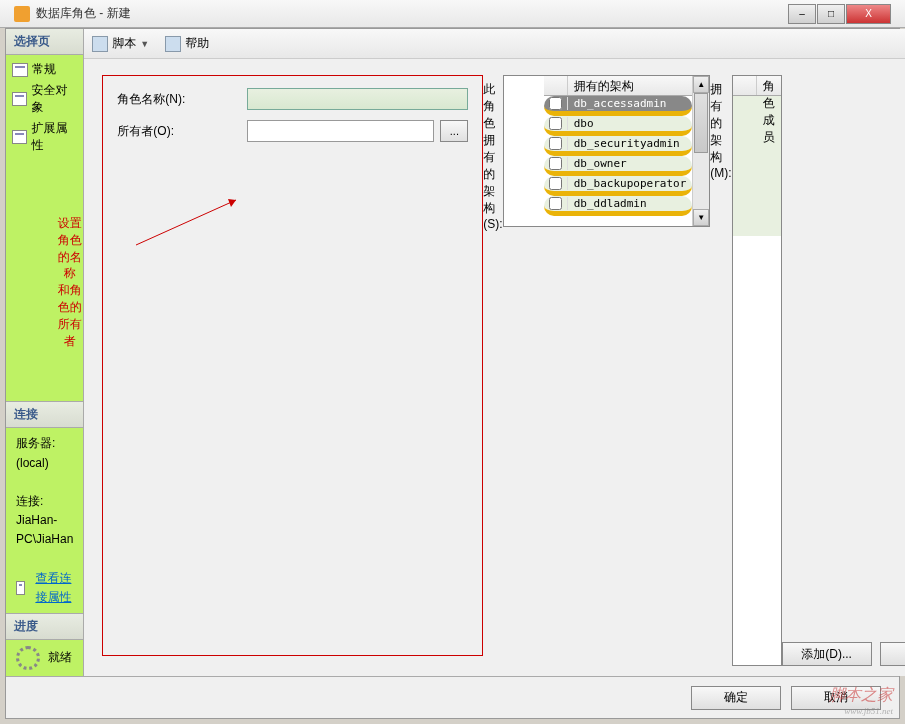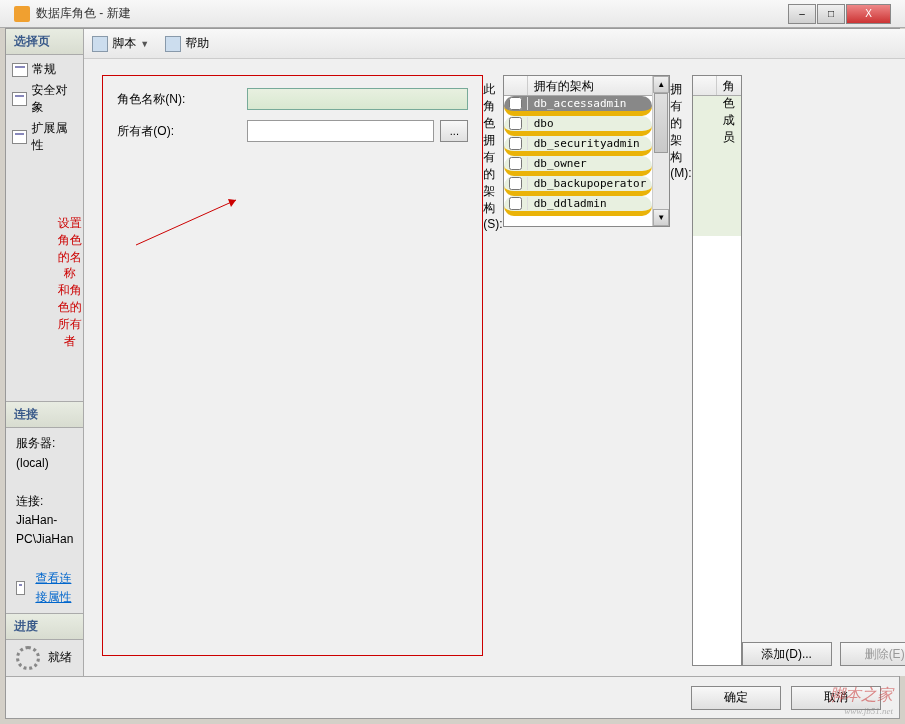--- a/index.html
+++ b/index.html
@@ -8,21 +8,21 @@
 .titlebar { height: 28px; background: linear-gradient(#f8f8f8, #e8e8e8); border-bottom: 1px solid #aaa; display: flex; align-items: center; padding: 0 14px; }
 .titlebar-icon { width: 16px; height: 16px; background: #f0a030; border-radius: 2px; margin-right: 6px; }
 .titlebar-text { flex: 1; color: #333; }
 .win-btns { display: flex; }
 .win-btn { width: 28px; height: 20px; margin-left: 1px; display: flex; align-items: center; justify-content: center; border: 1px solid #888; background: linear-gradient(#f0f0f0,#d0d0d0); font-size: 10px; cursor: pointer; }
 .win-btn.close { background: linear-gradient(#e88,#c33); color: #fff; width: 45px; }
 
 .content { position: absolute; top: 28px; left: 5px; right: 5px; bottom: 5px; border: 1px solid #999; background: #fff; display: flex; flex-direction: column; }
 .main-row { flex: 1; display: flex; min-height: 0; }
 
-.sidebar { width: 228px; border-right: 1px solid #aaa; display: flex; flex-direction: column; background: #e5e5e5; }
+.sidebar { width: 228px; border-right: 1px solid #aaa; display: flex; flex-direction: column; background: #bef264; }
 .side-header { background: linear-gradient(#e8ece2, #d8dcd0); border-bottom: 1px solid #aaa; padding: 4px 8px; font-weight: bold; color: #3a5a8a; }
 .side-body { flex: 1; padding: 4px 0; position: relative; }
 .tree-item { display: flex; align-items: center; padding: 2px 6px; cursor: pointer; }
 .tree-icon { width: 16px; height: 14px; margin-right: 4px; background: #fff; border: 1px solid #888; position: relative; }
 .tree-icon::after { content:''; position:absolute; left:2px; top:2px; right:2px; height:2px; background:#88b; }
 
 .annotation { position: absolute; left: 50px; top: 160px; color: #c00; font-size: 12px; line-height: 1.4; text-align: center; }
 
 .conn-sec { border-top: 1px solid #aaa; }
 .conn-body { padding: 6px 10px; line-height: 1.6; }
@@ -37,21 +37,21 @@
 .panel { flex: 1; background: #f0f0f0; padding: 16px 18px 10px 18px; overflow: hidden; display: flex; flex-direction: row; }
 .red-box { border: 1px solid #c00; padding: 12px 14px; margin-bottom: 10px; }
 .form-row { display: flex; align-items: center; margin-bottom: 10px; }
 .form-label { width: 130px; }
 .form-input { flex: 1; height: 22px; border: 1px solid #7a9; background: linear-gradient(#e8f0e0,#d8e8d0); padding: 0 4px; }
 .form-input.white { background: #fff; border: 1px solid #999; }
 .browse-btn { width: 28px; height: 22px; margin-left: 6px; border: 1px solid #888; background: linear-gradient(#f8f8f8,#e0e0e0); cursor: pointer; font-size: 11px; }
 
 .sec-label { margin: 6px 0; }
 .grid-wrap { border: 1px solid #888; background: #fff; display: flex; }
-.grid-wrap.schemas { height: 152px; }
+.grid-wrap.schemas { height: 152px; padding-left: 40px; }
 .grid-wrap.members { flex: 1; min-height: 160px; }
 .grid-body { flex: 1; overflow: hidden; }
 .grid-header { background: linear-gradient(#f8f8f8,#e8e8e8); border-bottom: 1px solid #aaa; display: flex; height: 20px; }
 .gh-check { width: 24px; border-right: 1px solid #ccc; }
 .gh-label { flex: 1; padding: 2px 6px; }
 .grid-row { display: flex; height: 20px; border-bottom: 5px solid #eab308; align-items: center; background: #e8f0e0; border-radius: 10px; }
 .grid-row.sel { background: #888; color: #fff; }
 .gr-check { width: 24px; display: flex; justify-content: center; border-right: 1px solid #ddd; }
 .gr-check input { margin: 0; }
 .gr-label { flex: 1; padding: 0 6px; font-family: monospace; font-size: 11px; }

